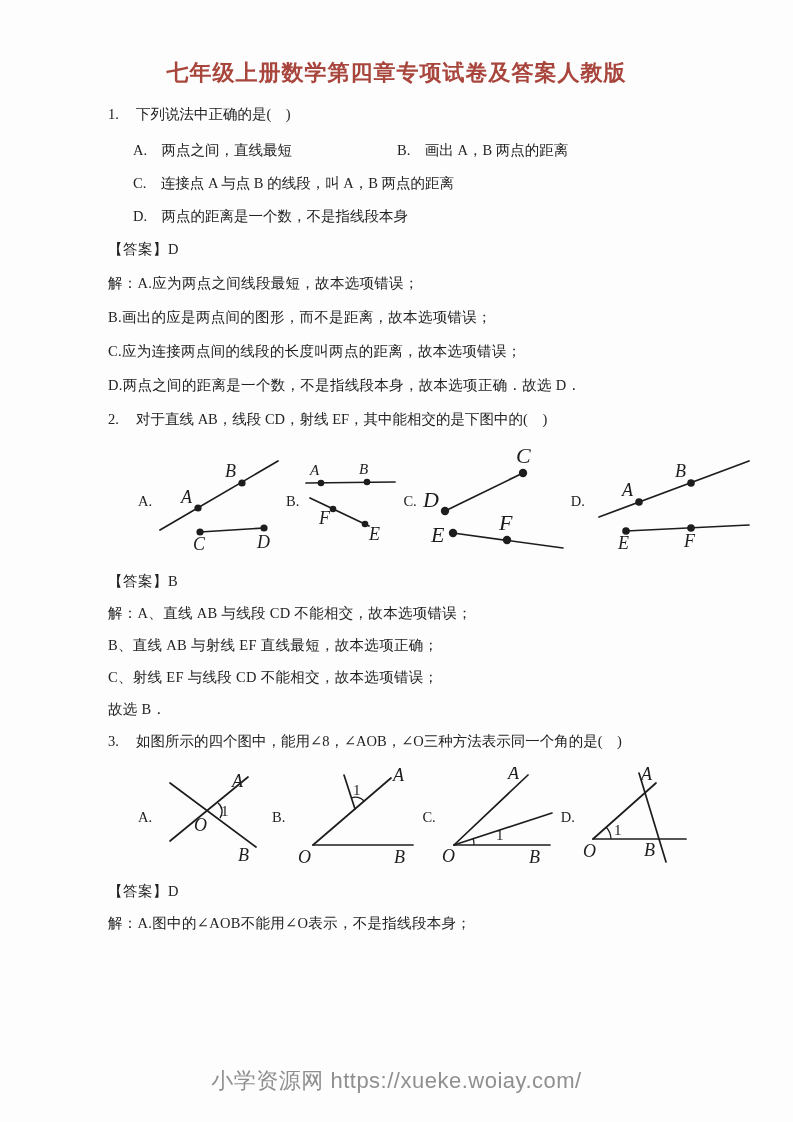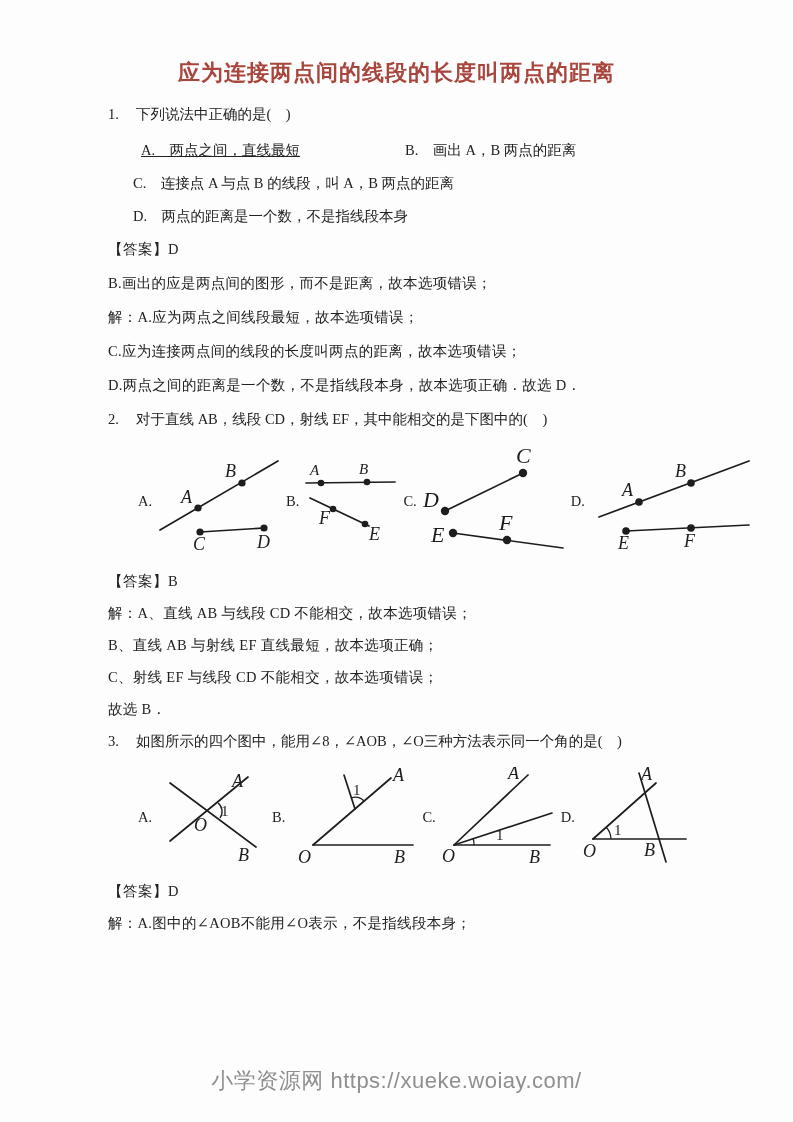--- a/index.html
+++ b/index.html
@@ -26,21 +26,21 @@
   .content{
     margin:0 60px 0 108px;
     font-size:14.5px;line-height:21px;
   }
   .content p{margin:0 0 13px 0;}
   .section-heading{margin-bottom:20px !important;letter-spacing:1px;}
   .q-stem{margin-bottom:15px !important;}
   .q-num{display:inline-block;width:28px;}
   .opt{margin-left:25px;}
   .opt-row{display:flex;margin:0 0 12px 25px;}
-  .opt-row .col1{width:264px;margin-left:8px;text-decoration:underline;}
+  .opt-row .col1{width:264px;margin-left:0;}
   .opt-row .col2{margin-left:0;}
   p.opt{margin:0 0 12px 25px;}
   .answer{letter-spacing:.5px;}
   .exp{letter-spacing:.3px;}
   .tight p{margin-bottom:11px;}
   .diagram-row{
     display:flex;align-items:center;gap:6px;
     margin:4px 0 14px 30px;
   }
   .dlabel{font-size:14.5px;flex:0 0 auto;}
@@ -57,37 +57,37 @@
     font-family:"Liberation Sans","DejaVu Sans",sans-serif;
     font-size:22px;color:var(--footer-color);letter-spacing:.5px;
   }
   .footer a{color:var(--footer-color);text-decoration:none;}
 </style>
 </head>
 <body>
 
 <div class="page">
 
-  <h1 class="title">应为连接两点间的线段的长度叫两点的距离</h1>
+  <h1 class="title">七年级上册数学第四章专项试卷及答案人教版</h1>
 
   <div class="content">
 
 
     <p class="q-stem"><span class="q-num">1.</span><span>下列说法中正确的是(　)</span></p>
 
     <div class="opt-row">
       <span class="opt col1">A.　两点之间，直线最短</span>
       <span class="opt col2">B.　画出 A，B 两点的距离</span>
     </div>
     <p class="opt">C.　连接点 A 与点 B 的线段，叫 A，B 两点的距离</p>
     <p class="opt">D.　两点的距离是一个数，不是指线段本身</p>
 
     <p class="answer">【答案】D</p>
+    <p class="exp">解：A.应为两点之间线段最短，故本选项错误；</p>
     <p class="exp">B.画出的应是两点间的图形，而不是距离，故本选项错误；</p>
-    <p class="exp">解：A.应为两点之间线段最短，故本选项错误；</p>
     <p class="exp">C.应为连接两点间的线段的长度叫两点的距离，故本选项错误；</p>
     <p class="exp">D.两点之间的距离是一个数，不是指线段本身，故本选项正确．故选 D．</p>
 
     <p class="q-stem"><span class="q-num">2.</span><span>对于直线 AB，线段 CD，射线 EF，其中能相交的是下图中的(　)</span></p>
 
     <div class="diagram-row">
       <span class="dlabel">A.</span>
       <svg width="122" height="106" viewBox="0 0 122 106">
         <line class="dg-line" x1="2" y1="82" x2="120" y2="13"></line>
         <circle class="dg-dot" cx="40" cy="60" r="3.6"></circle>

